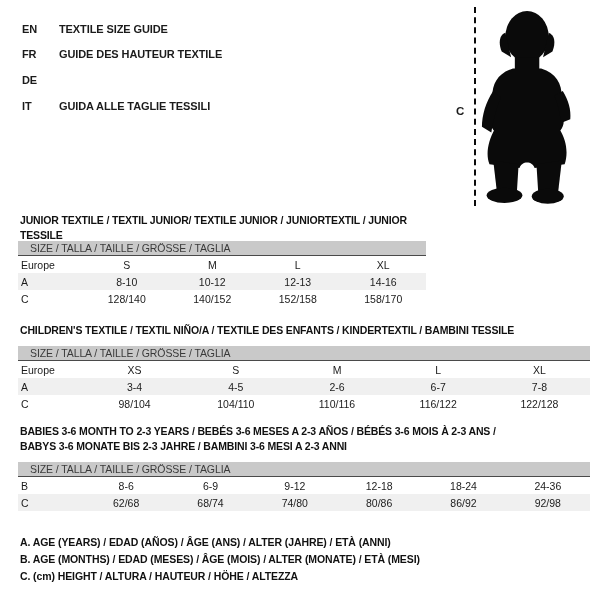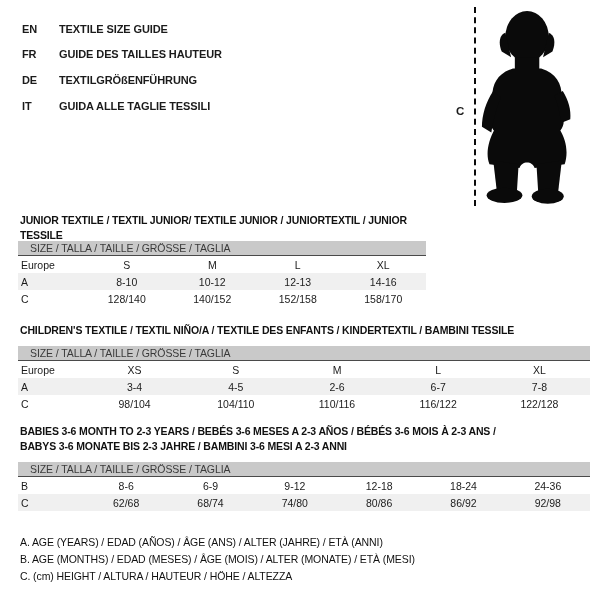--- a/index.html
+++ b/index.html
@@ -34,40 +34,39 @@
   .t3 .tbl{top:38px;}
   .tbl-header{height:14px;line-height:14px;background:var(--hdr-bg,#c9c9c9);
     color:var(--hdr-text,#3a3a3a);font-size:10.5px;padding-left:12px;
     border-bottom:1px solid var(--hdr-border,#4a4a4a);letter-spacing:-0.1px;}
   .tbl-row{display:flex;height:17px;align-items:center;font-size:10.5px;}
   .tbl-row.shaded{background:var(--row-bg,#f0f0f0);}
   .cell.label{width:63px;padding-left:3px;}
   .cell.val{flex:1;text-align:center;}
   
   .footnotes{position:absolute;left:20px;top:534px;}
-  .footnote{font-weight:normal;font-size:10.5px;line-height:17.2px;
+  .footnote{font-weight:bold;font-size:10.5px;line-height:17.2px;
     letter-spacing:-0.1px;color:#111;}
 </style>
 </head>
 <body>
 
 <div class="canvas" style="--bg: #ffffff; --text: #1b1b1b; --hdr-bg: #c9c9c9; --hdr-text: #3a3a3a; --hdr-border: #4a4a4a; --row-bg: #f0f0f0; --sil: #0a0a0a;">
 
   <div class="lang-list">
       <div class="lang-row">
         <span class="lang-code">EN</span>
         <span class="lang-title">TEXTILE SIZE GUIDE</span>
       </div>
       <div class="lang-row">
         <span class="lang-code">FR</span>
-        <span class="lang-title">GUIDE DES TAILLES HAUTEUR</span>
+        <span class="lang-title">GUIDE DES HAUTEUR TEXTILE</span>
       </div>
       <div class="lang-row">
         <span class="lang-code">DE</span>
-        <span class="lang-title">TEXTILGRÖßENFÜHRUNG</span>
       </div>
       <div class="lang-row">
         <span class="lang-code">IT</span>
         <span class="lang-title">GUIDA ALLE TAGLIE TESSILI</span>
       </div>
     </div>
 
   <div class="dash-line"></div>
   <span class="measure-label">C</span>
 

